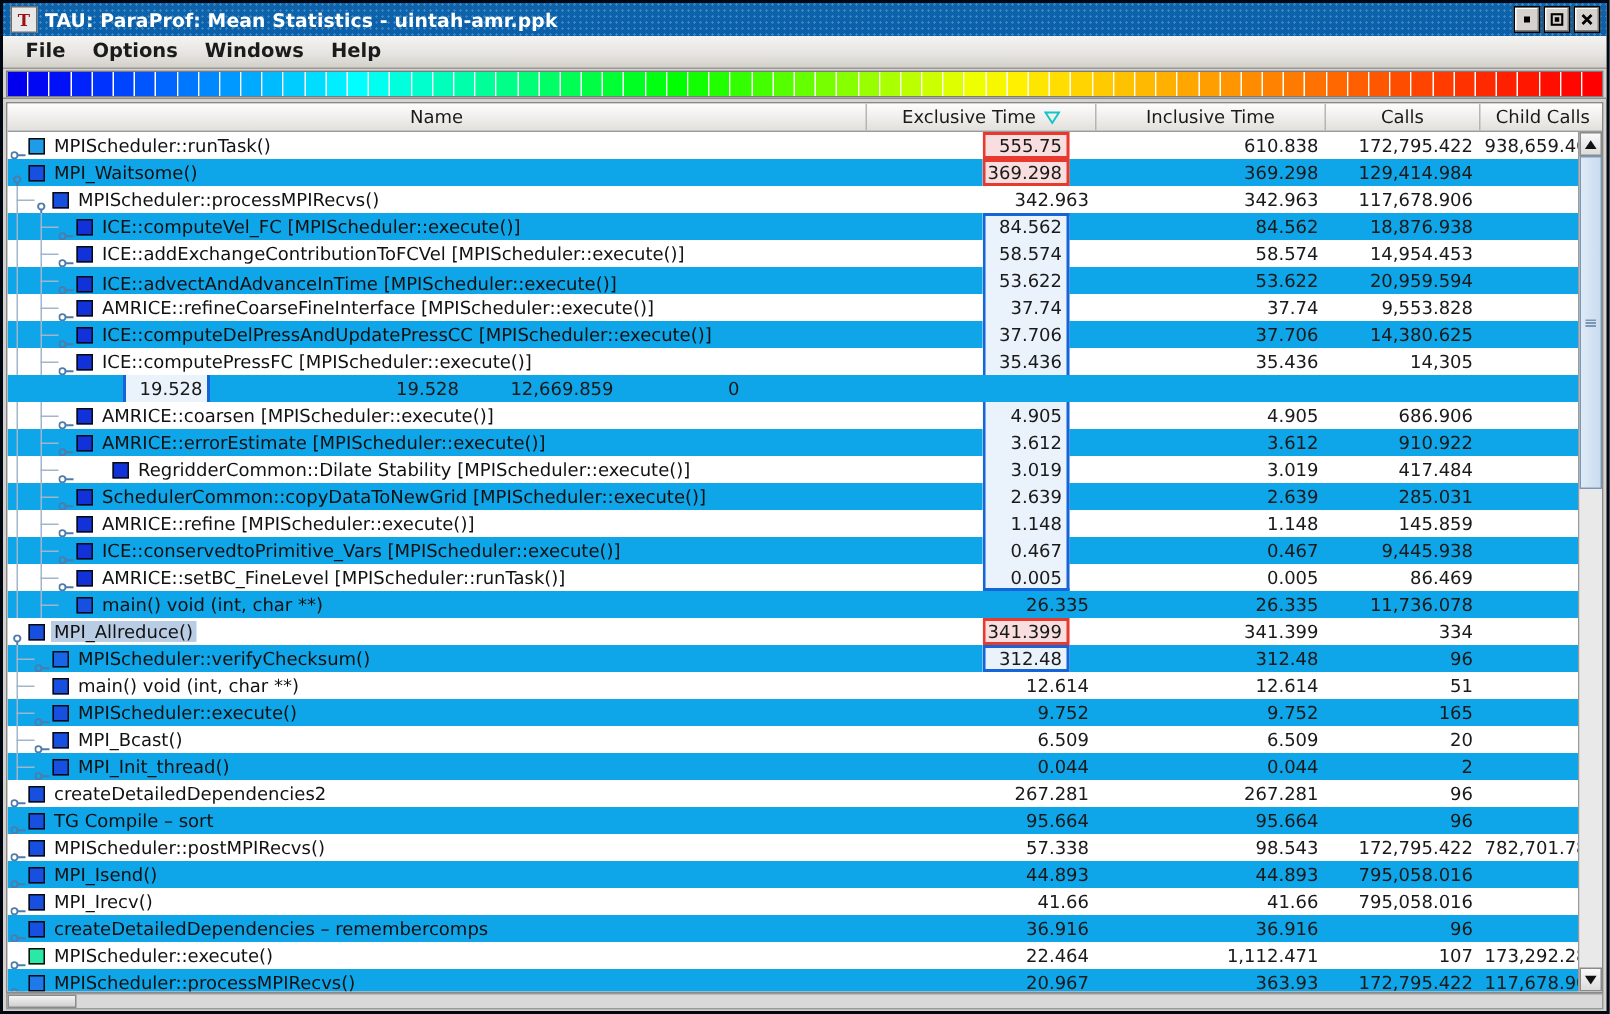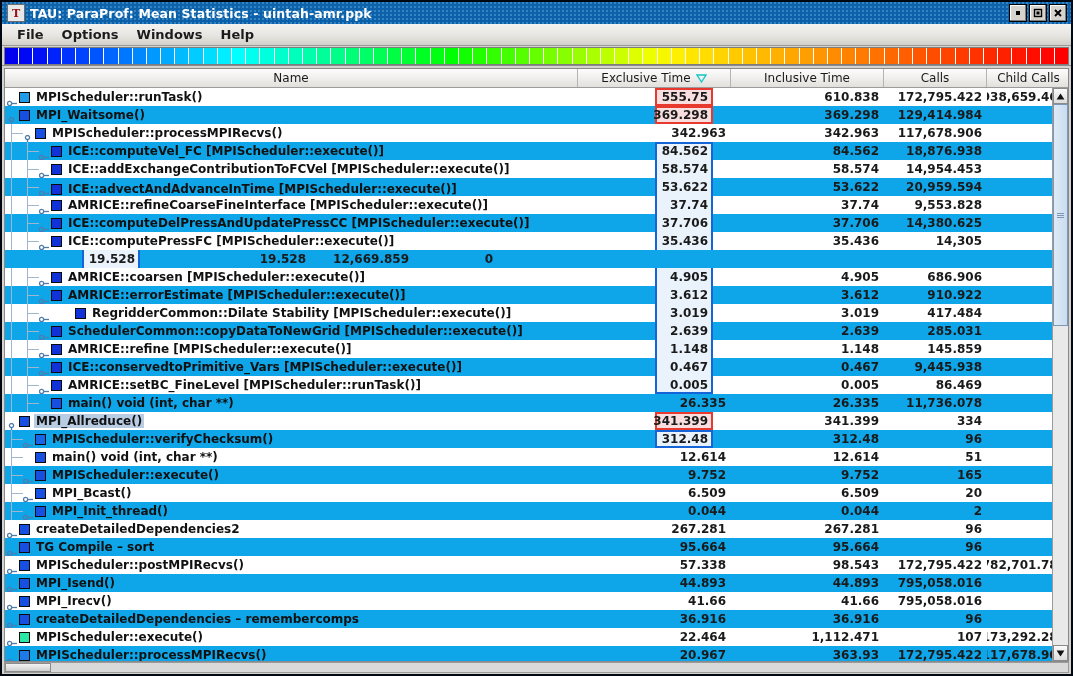--- a/index.html
+++ b/index.html
@@ -51,21 +51,21 @@
   .thead{display:flex;height:19px;flex:0 0 19px;
          background:linear-gradient(to bottom,#fdfdfd 0%,#f0efed 50%,#e2e0dc 100%);
          border-bottom:1px solid #9b9b9b;box-sizing:border-box;}
   .th{font-size:12px;color:#1a1a1a;display:flex;align-items:center;justify-content:center;
       border-right:1px solid #b5b5b5;box-sizing:border-box;height:100%;overflow:hidden;
       white-space:nowrap;}
   .th.first{border-left:none;}
   .sortico{margin-left:5px;display:inline-flex;}
 
   .tbody{flex:1 1 auto;position:relative;overflow:hidden;}
-  .rowsclip{position:absolute;left:0;top:0;right:16px;bottom:0;overflow:hidden;font-weight:bold;}
+  .rowsclip{position:absolute;left:0;top:0;right:16px;bottom:0;overflow:hidden;}
 
   .row{display:flex;height:18px;box-sizing:border-box;align-items:stretch;}
   .row.odd{background:#ffffff;}
   .row.even{background:#0ea5e9;}
 
   .cell-name{position:relative;display:flex;align-items:center;overflow:hidden;
              box-sizing:border-box;}
   .cell-num{display:flex;align-items:center;justify-content:flex-end;
             font-size:12px;color:#1a1a1a;padding-right:5px;box-sizing:border-box;
             white-space:nowrap;overflow:hidden;}

